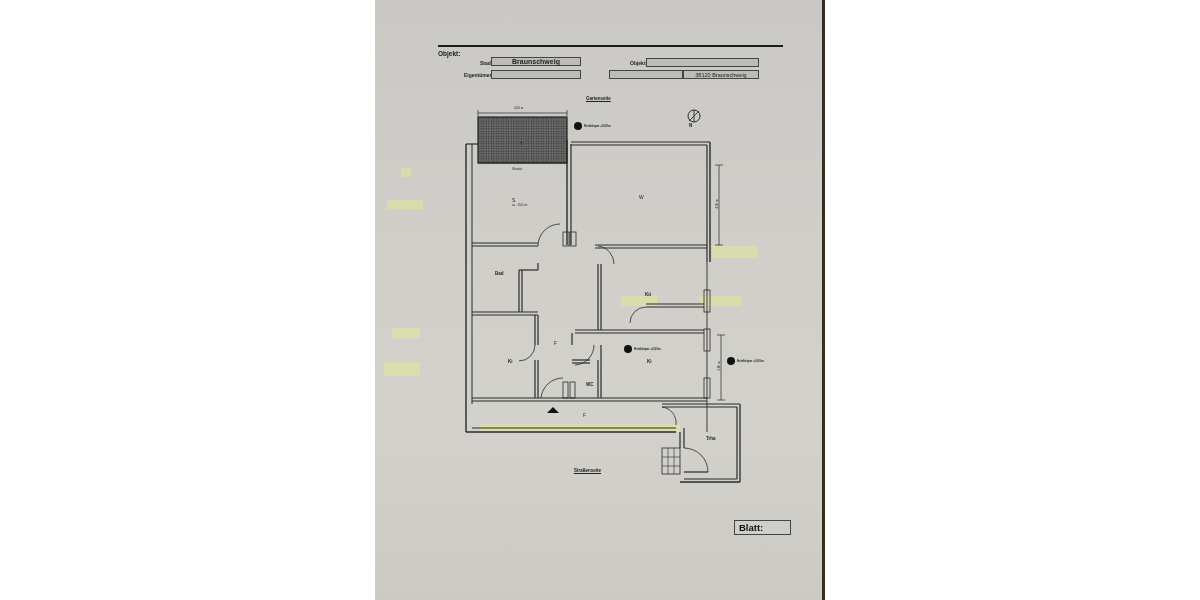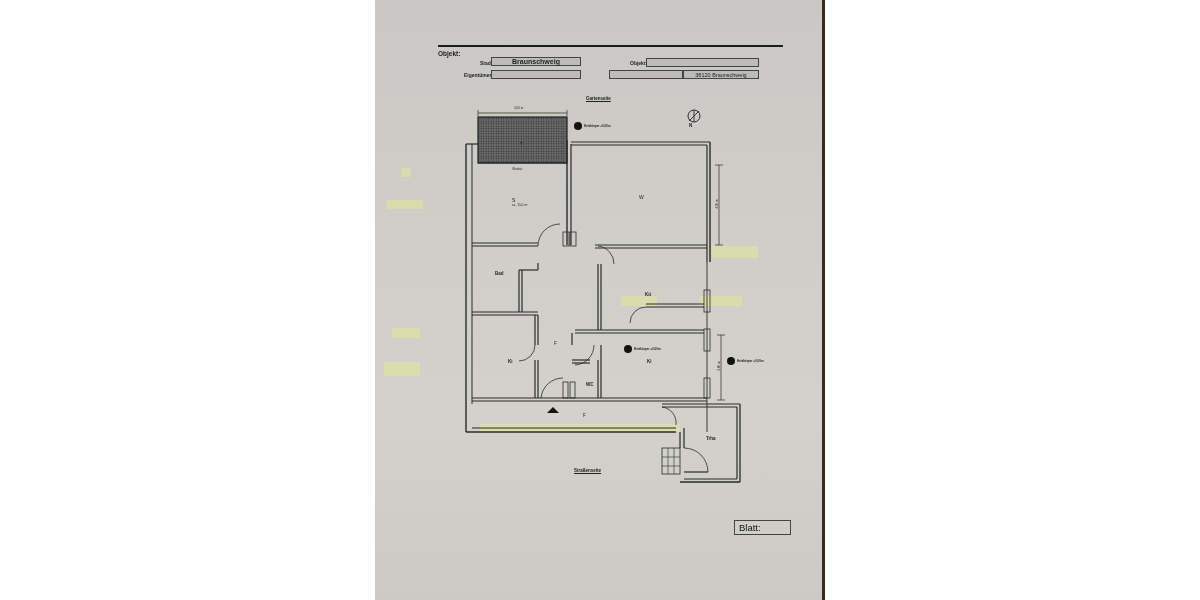--- a/index.html
+++ b/index.html
@@ -4,21 +4,21 @@
 <style>
   html, body { margin:0; padding:0; }
   body { width:1200px; height:600px; background:#ffffff; position:relative; overflow:hidden; font-family:"Liberation Sans", sans-serif; }
   .paper { position:absolute; left:375px; top:0; width:447px; height:600px; background:linear-gradient(180deg,#c9c8c4 0%,#cfcec9 40%,#d2d1cc 70%,#cbcac5 100%); }
   .paper-edge { position:absolute; left:822px; top:0; width:3px; height:600px; background:#3a2a22; }
   .rule { position:absolute; left:438px; top:45px; width:345px; height:1.5px; background:#1d1d1d; }
   .lbl { position:absolute; font-size:5px; font-weight:bold; color:#222; white-space:nowrap; }
   .objekt-head { position:absolute; left:438px; top:50px; font-size:6.5px; font-weight:bold; color:#222; }
   .field { position:absolute; height:9px; border:1px solid #444; background:#bdbcb8; box-sizing:border-box; font-size:7px; font-weight:bold; color:#222; text-align:center; line-height:8px; }
   .field.small { font-size:5.5px; font-weight:normal; }
-  .blatt { position:absolute; left:734px; top:520px; width:57px; height:15px; border:1px solid #444; box-sizing:border-box; background:#cfcecb; font-size:9.5px; font-weight:normal; padding-left:4px; line-height:13px; color:#111; }
+  .blatt { position:absolute; left:734px; top:520px; width:57px; height:15px; border:1px solid #444; box-sizing:border-box; background:#cfcecb; font-size:9.5px; font-weight:bold; padding-left:4px; line-height:13px; color:#111; }
   svg.plan { position:absolute; left:0; top:0; }
   .tape { position:absolute; background:rgba(226,232,150,0.55); }
   .title-under { position:absolute; font-size:4.5px; font-weight:bold; color:#222; text-decoration:underline; }
 </style>
 </head>
 <body>
 
 <div class="paper"></div>
 <div class="paper-edge"></div>
 

